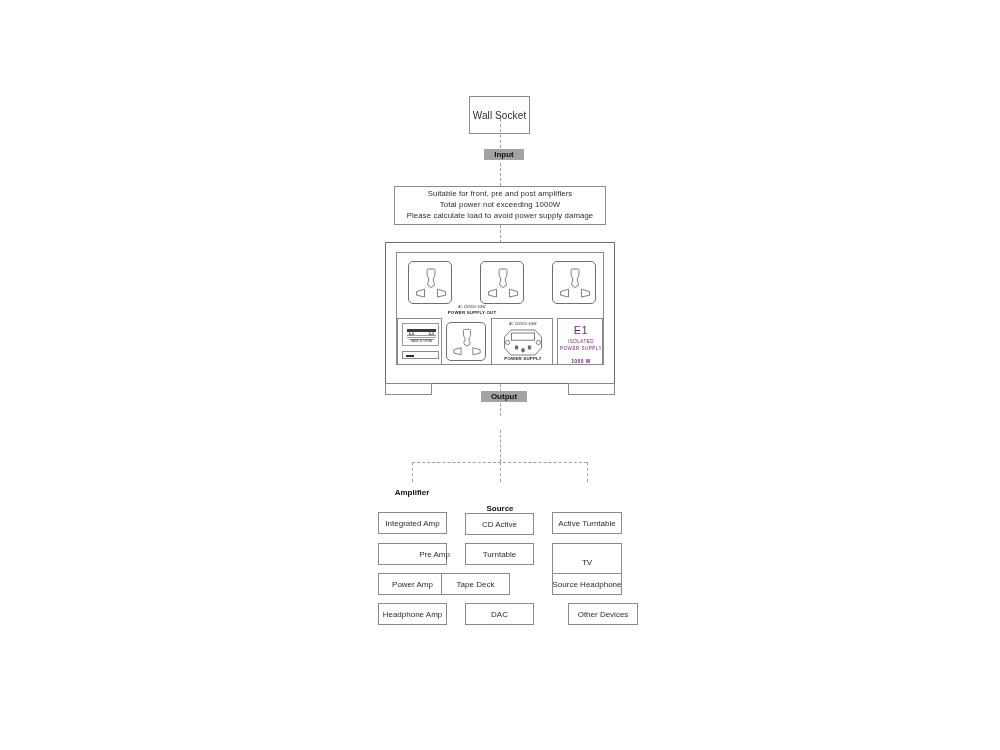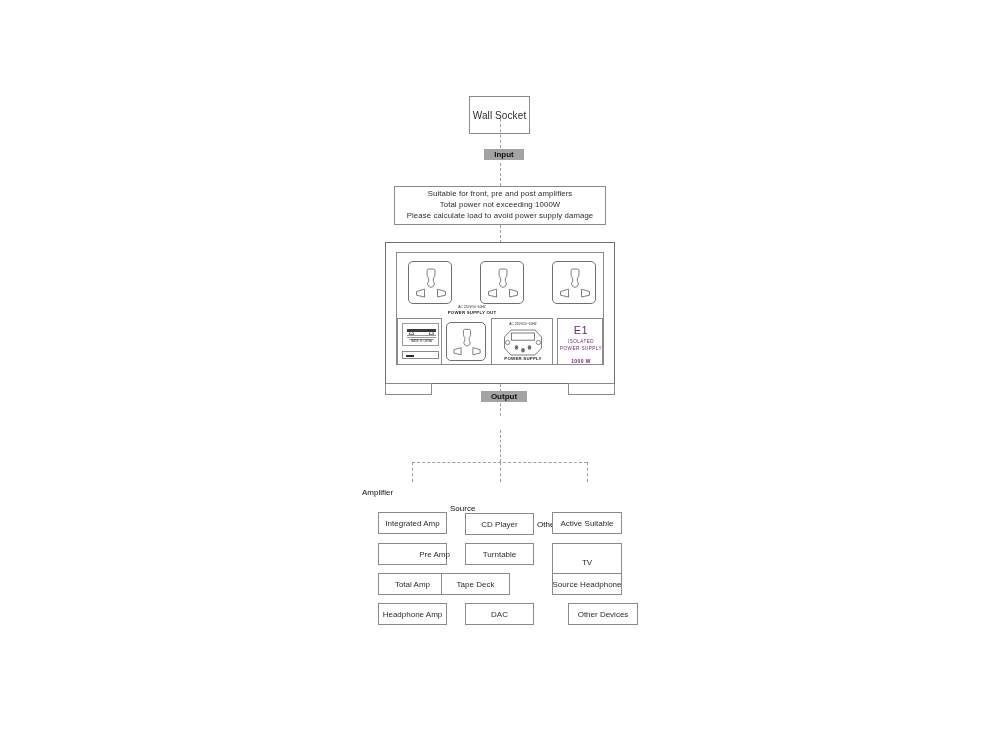--- a/index.html
+++ b/index.html
@@ -183,22 +183,23 @@
     color: #701a75;
   }
   .e1-title { font-size: 11px; letter-spacing: 0.6px; line-height: 1; }
   .e1-sub   { font-size: 4.6px; letter-spacing: 0.45px; line-height: 1.5; margin-top: 3px; }
   .e1-watt  { font-size: 5px; font-weight: bold; letter-spacing: 0.4px; margin-top: 5px; }
 
   
   .col-header {
     position: absolute;
     font-size: 8px;
-    font-weight: normal;
+    font-weight: bold;
     color: #111111;
+    text-align: center;
     white-space: nowrap;
   }
 
   
   .list-box {
     position: absolute;
     box-sizing: border-box;
     border: 1px solid #8a8a8a;
     background: #ffffff;
     display: flex;
@@ -328,26 +329,26 @@
   <div class="vline" style="left:412px; top:462px; height:20px;"></div>
   <div class="vline" style="left:500px; top:462px; height:20px;"></div>
   <div class="vline" style="left:587px; top:462px; height:20px;"></div>
 
   <div class="col-header" style="left:362px; top:488px; width:100px;">Amplifier</div>
   <div class="col-header" style="left:450px; top:488px; width:100px;margin-top:16px;">Source</div>
   <div class="col-header" style="left:537px; top:488px; width:100px;margin-top:32px;">Others</div>
 
   <div class="list-box" style="left:378px; top:512px; width:69px; height:22px;">Integrated Amp</div>
   <div class="list-box" style="left:378px; top:543px; width:69px; height:22px;padding-left:44px;">Pre Amp</div>
-  <div class="list-box" style="left:378px; top:573px; width:69px; height:22px;">Total Amp</div>
+  <div class="list-box" style="left:378px; top:573px; width:69px; height:22px;">Power Amp</div>
   <div class="list-box" style="left:378px; top:603px; width:69px; height:22px;">Headphone Amp</div>
 
-  <div class="list-box" style="left:465px; top:513px; width:69px; height:22px;">CD Player</div>
+  <div class="list-box" style="left:465px; top:513px; width:69px; height:22px;">CD Active</div>
   <div class="list-box" style="left:465px; top:543px; width:69px; height:22px;">Turntable</div>
   <div class="list-box" style="left:441px; top:573px; width:69px; height:22px;">Tape Deck</div>
   <div class="list-box" style="left:465px; top:603px; width:69px; height:22px;">DAC</div>
 
-  <div class="list-box" style="left:552px; top:512px; width:70px; height:22px;">Active Suitable</div>
+  <div class="list-box" style="left:552px; top:512px; width:70px; height:22px;">Active Turntable</div>
   <div class="list-box" style="left:552px; top:543px; width:70px; height:38px;">TV</div>
   <div class="list-box" style="left:552px; top:573px; width:70px; height:22px;">Source Headphone</div>
   <div class="list-box" style="left:552px; top:603px; width:70px; height:22px;margin-left:16px;">Other Devices</div>
 
 </div>
 
 </body></html>

